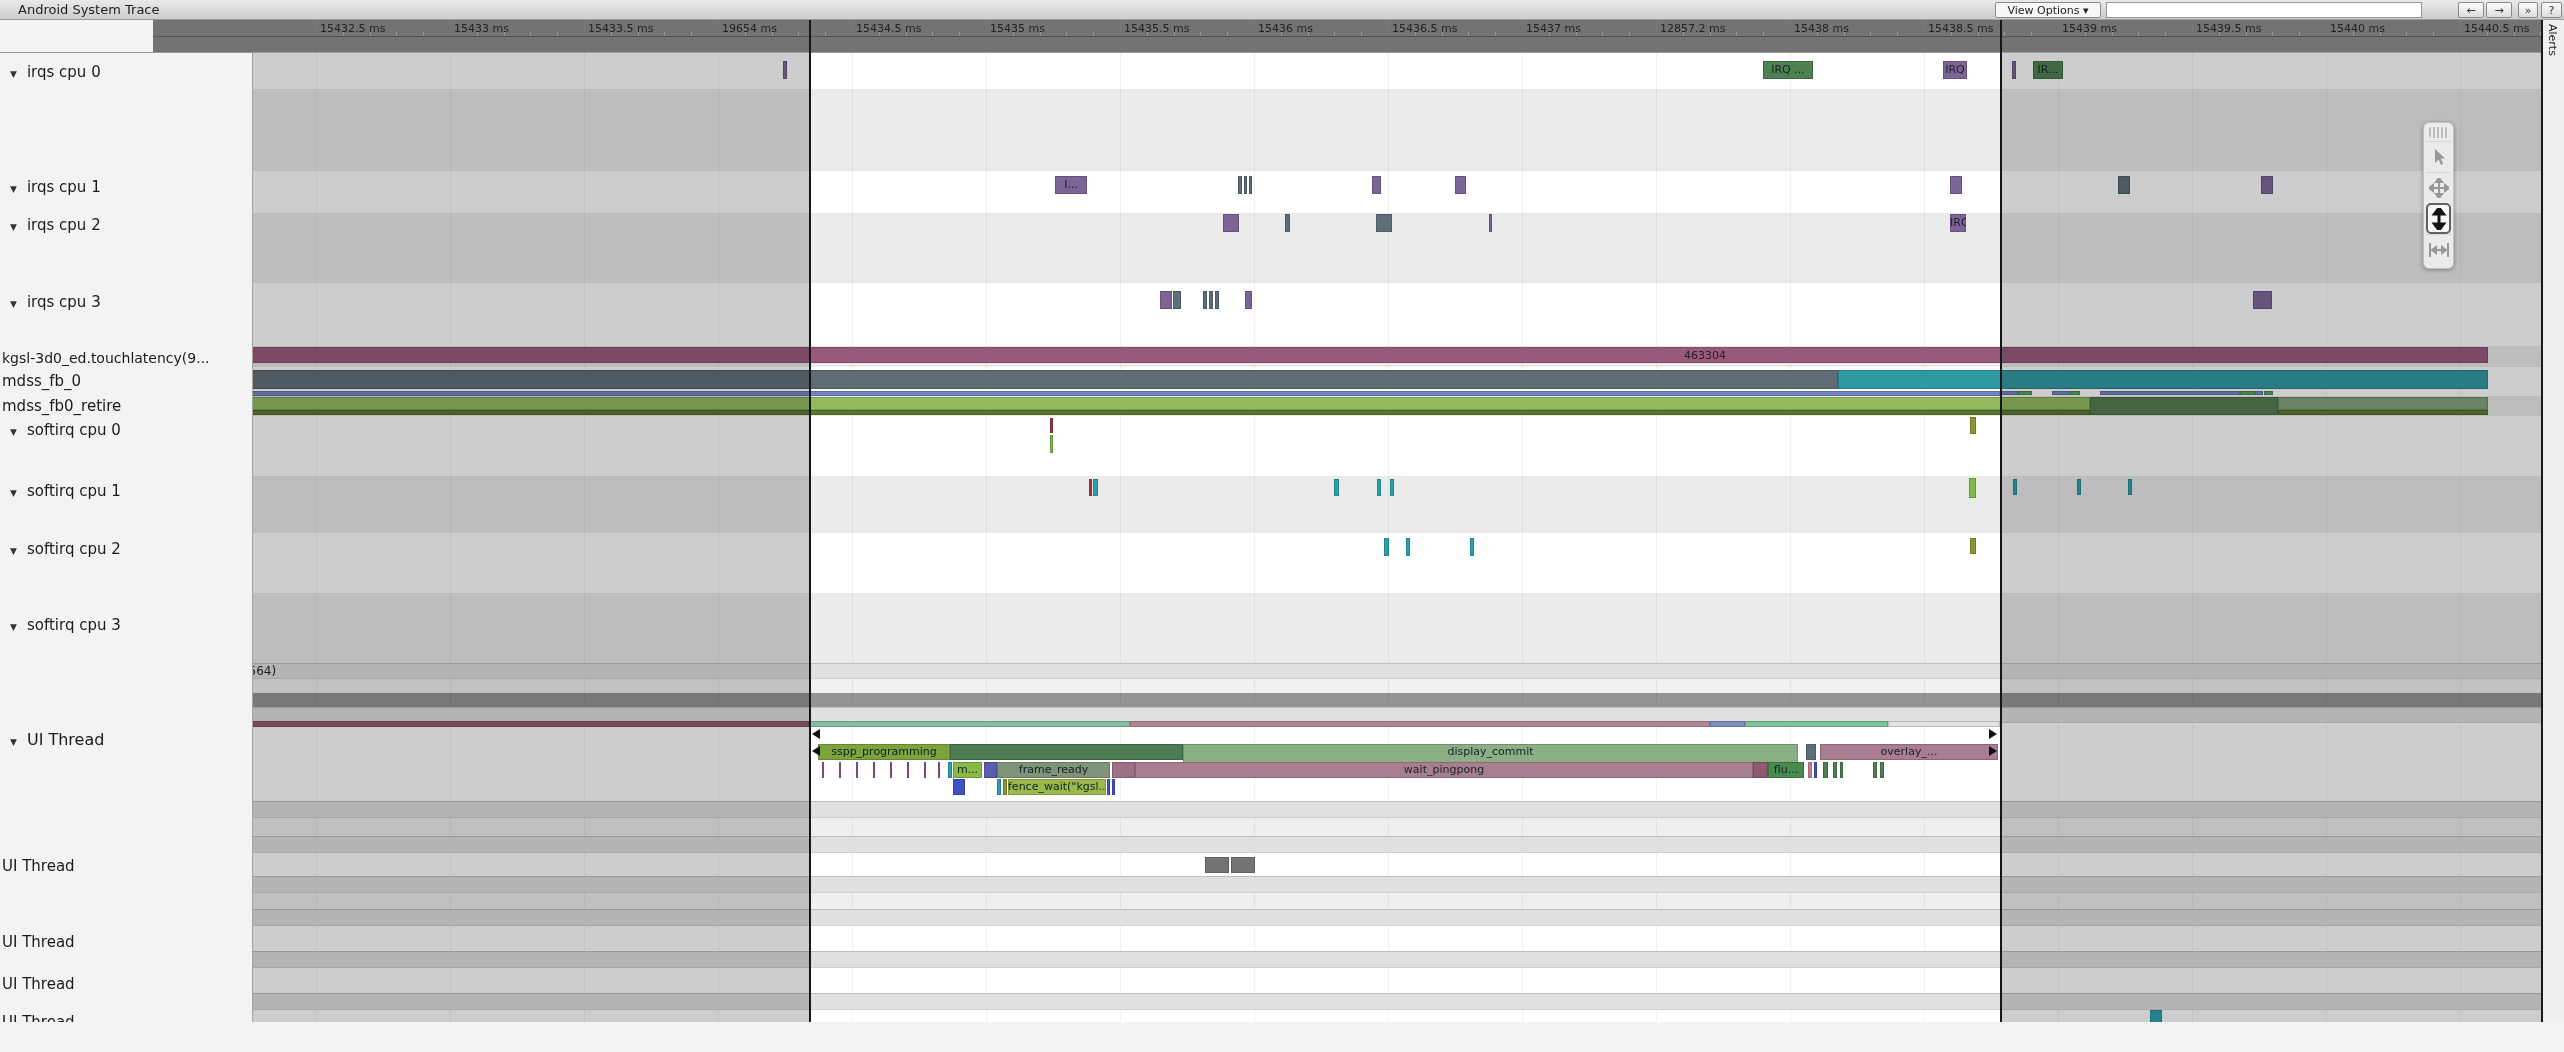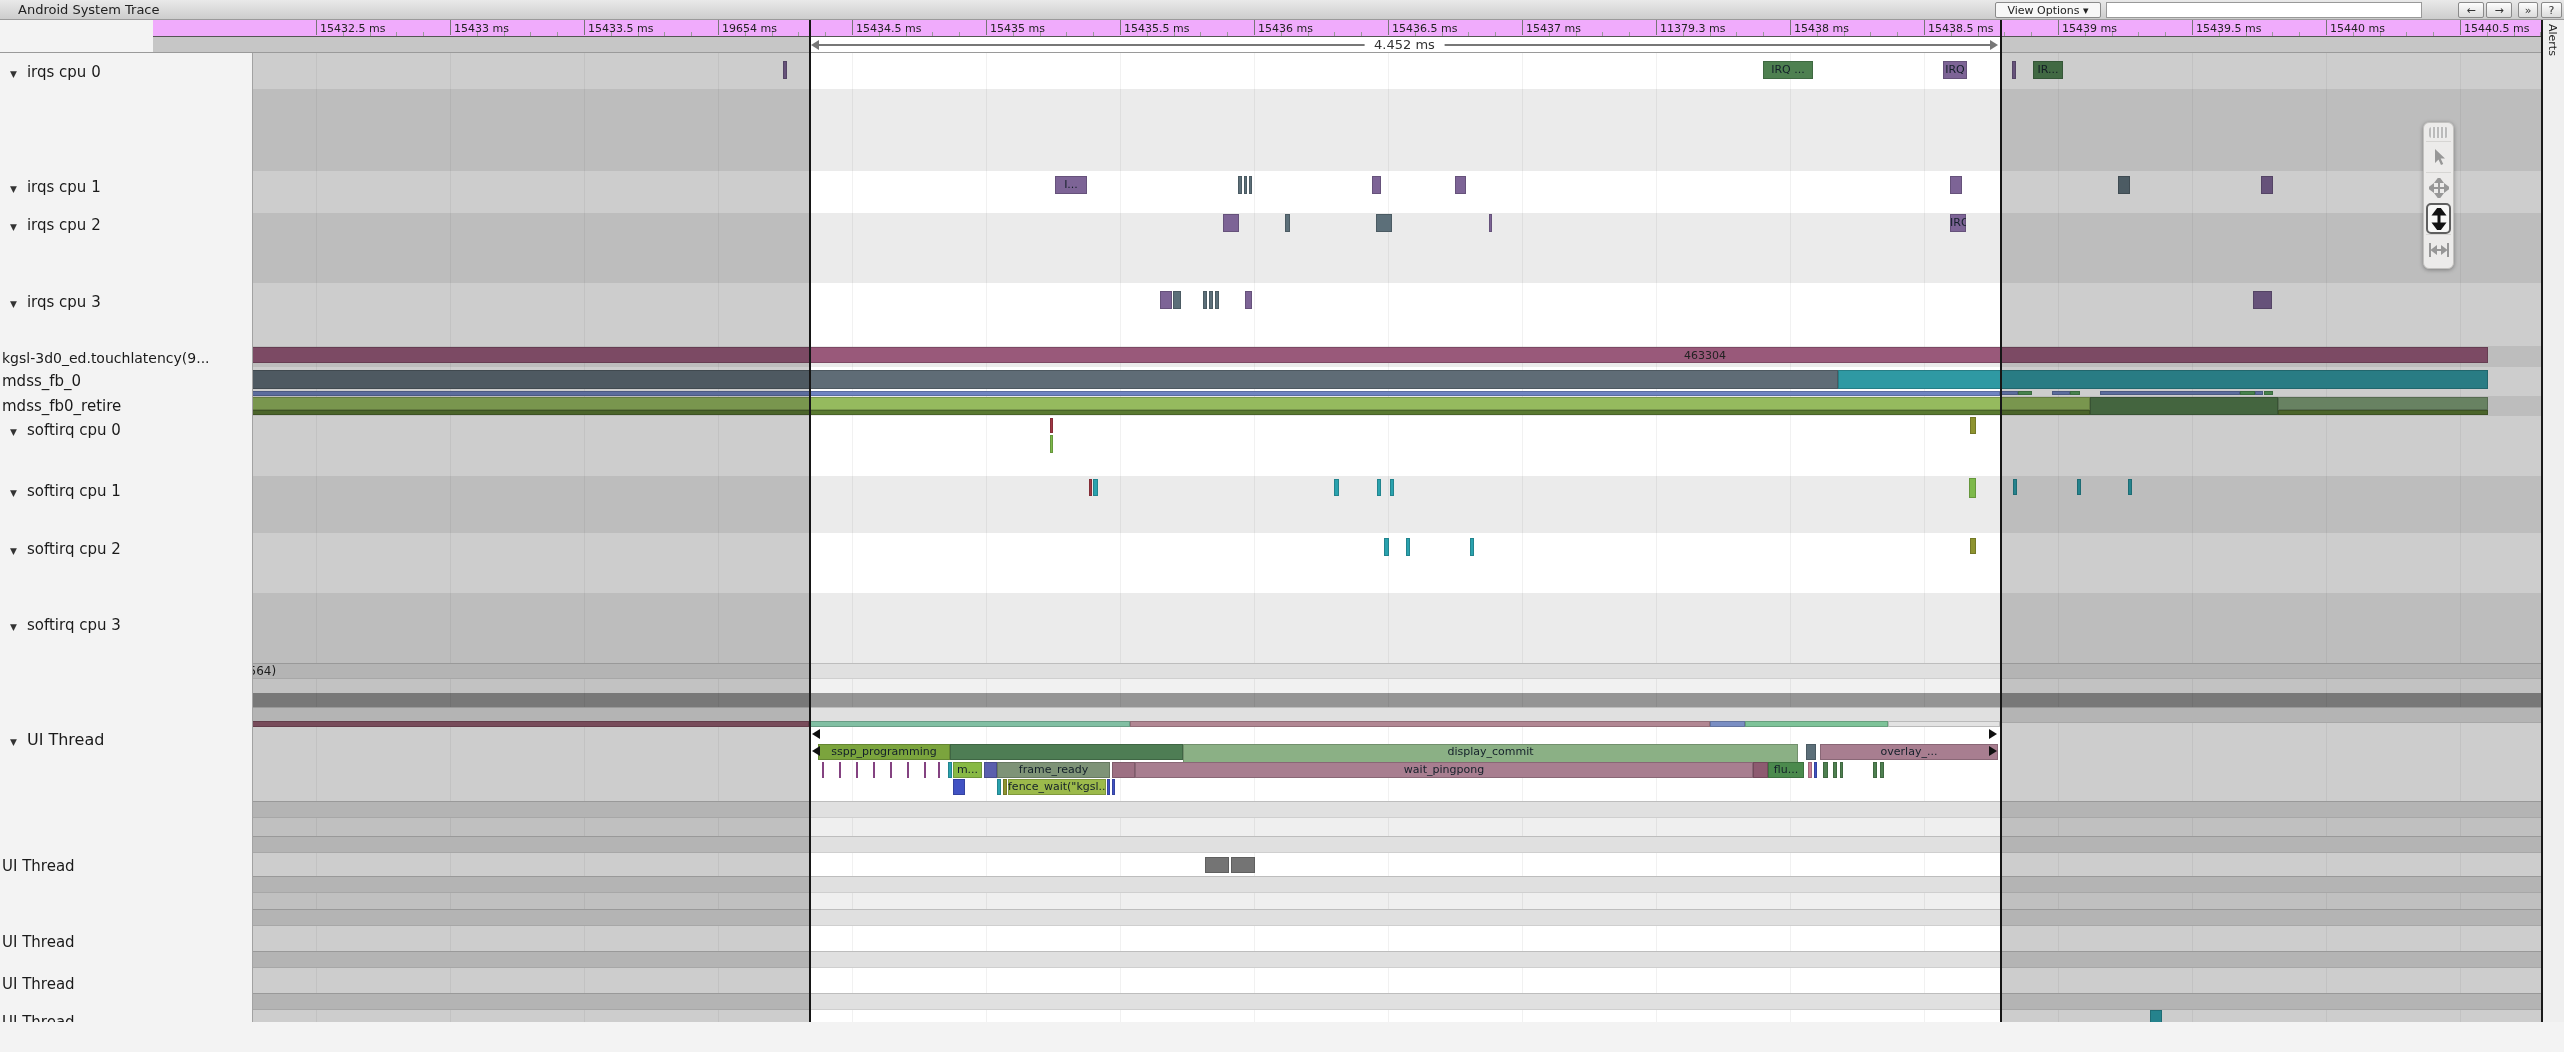--- a/index.html
+++ b/index.html
@@ -14,21 +14,21 @@
   .view-options{position:absolute;left:1995px;top:2px;width:106px;height:16px;font-size:11px;
     background:#f7f7f7;border:1px solid #8a8a8a;border-radius:2px;color:#222;
     line-height:13px;text-align:center;padding:0;font-family:inherit;}
   .search-box{position:absolute;left:2106px;top:2px;width:316px;height:16px;border:1px solid #999;
     background:#fff;font-size:11px;padding:0 4px;font-family:inherit;}
   .navbtn{position:absolute;top:2px;height:16px;width:26px;font-size:11px;line-height:13px;
     background:linear-gradient(#fdfdfd,#dcdcdc);border:1px solid #8a8a8a;border-radius:2px;
     color:#333;text-align:center;padding:0;font-family:inherit;}
 
   
-  .ruler{position:absolute;left:0;top:20px;width:2564px;height:32px;background:#f0abfc;z-index:6;}
+  .ruler{position:absolute;left:0;top:20px;width:2564px;height:32px;background:#737373;z-index:6;}
   .ruler-corner{position:absolute;left:0;top:0;width:153px;height:32px;background:#f3f3f3;}
   .tick-major{position:absolute;top:0;width:1px;height:15px;background:#777;}
   .tick-minor{position:absolute;top:12px;width:1px;height:4px;background:#999;}
   .tick-label{position:absolute;top:2px;font-size:11px;color:#222;white-space:nowrap;}
   .ruler-sep{position:absolute;left:153px;top:16px;width:2411px;height:1px;background:#555;}
   .arrow-row{position:absolute;left:0;top:17px;width:2564px;height:15px;background:#fff;}
   .arrow-gray{position:absolute;top:0;height:15px;background:#c6c6c6;}
   .meas-line{position:absolute;top:7px;height:0;border-top:2px solid #777;}
   .meas-head{position:absolute;top:2.5px;width:0;height:0;border-top:5px solid transparent;border-bottom:5px solid transparent;}
   .meas-label{position:absolute;top:0;height:15px;line-height:15px;font-size:13px;color:#333;
@@ -146,21 +146,21 @@
         <div class="tick-minor" style="left: 1441.6px;"></div>
         <div class="tick-minor" style="left: 1468.4px;"></div>
         <div class="tick-minor" style="left: 1495.2px;"></div>
         <div class="tick-major" style="left: 1522px;"></div>
         <div class="tick-label" style="left: 1526px;">15437 ms</div>
         <div class="tick-minor" style="left: 1548.8px;"></div>
         <div class="tick-minor" style="left: 1575.6px;"></div>
         <div class="tick-minor" style="left: 1602.4px;"></div>
         <div class="tick-minor" style="left: 1629.2px;"></div>
         <div class="tick-major" style="left: 1656px;"></div>
-        <div class="tick-label" style="left: 1660px;">11379.3 ms</div>
+        <div class="tick-label" style="left: 1660px;">12857.2 ms</div>
         <div class="tick-minor" style="left: 1682.8px;"></div>
         <div class="tick-minor" style="left: 1709.6px;"></div>
         <div class="tick-minor" style="left: 1736.4px;"></div>
         <div class="tick-minor" style="left: 1763.2px;"></div>
         <div class="tick-major" style="left: 1790px;"></div>
         <div class="tick-label" style="left: 1794px;">15438 ms</div>
         <div class="tick-minor" style="left: 1816.8px;"></div>
         <div class="tick-minor" style="left: 1843.6px;"></div>
         <div class="tick-minor" style="left: 1870.4px;"></div>
         <div class="tick-minor" style="left: 1897.2px;"></div>
@@ -188,28 +188,20 @@
         <div class="tick-minor" style="left: 2379.6px;"></div>
         <div class="tick-minor" style="left: 2406.4px;"></div>
         <div class="tick-minor" style="left: 2433.2px;"></div>
         <div class="tick-major" style="left: 2460px;"></div>
         <div class="tick-label" style="left: 2464px;">15440.5 ms</div>
         <div class="tick-minor" style="left: 2486.8px;"></div>
         <div class="tick-minor" style="left: 2513.6px;"></div>
         <div class="tick-minor" style="left: 2540.4px;"></div>
       </div>
     <div class="ruler-sep"></div>
-    <div class="arrow-row">
-      <div class="arrow-gray" id="arrow-gray-left" style="left: 153px; width: 656px;"></div>
-      <div class="arrow-gray" id="arrow-gray-right" style="left: 2000px; width: 541px;"></div>
-      <div class="meas-line" id="meas-line" style="left: 813px; width: 1183px;"></div>
-      <div class="meas-head" id="meas-head-l" style="left: 811px; border-right: 8px solid rgb(119, 119, 119);"></div>
-      <div class="meas-head" id="meas-head-r" style="left: 1990px; border-left: 8px solid rgb(119, 119, 119);"></div>
-      <div class="meas-label" id="meas-label" style="left: 1404.5px;">4.452 ms</div>
-    </div>
     <div class="ruler-corner"></div>
   </div>
 
   <div class="tracks" id="tracks">
     <div class="sidebar-bg"></div>
     <div class="sidebar-edge"></div>
   <div class="gridline" style="left: 316px;"></div>
       <div class="gridline" style="left: 450px;"></div>
       <div class="gridline" style="left: 584px;"></div>
       <div class="gridline" style="left: 718px;"></div>

